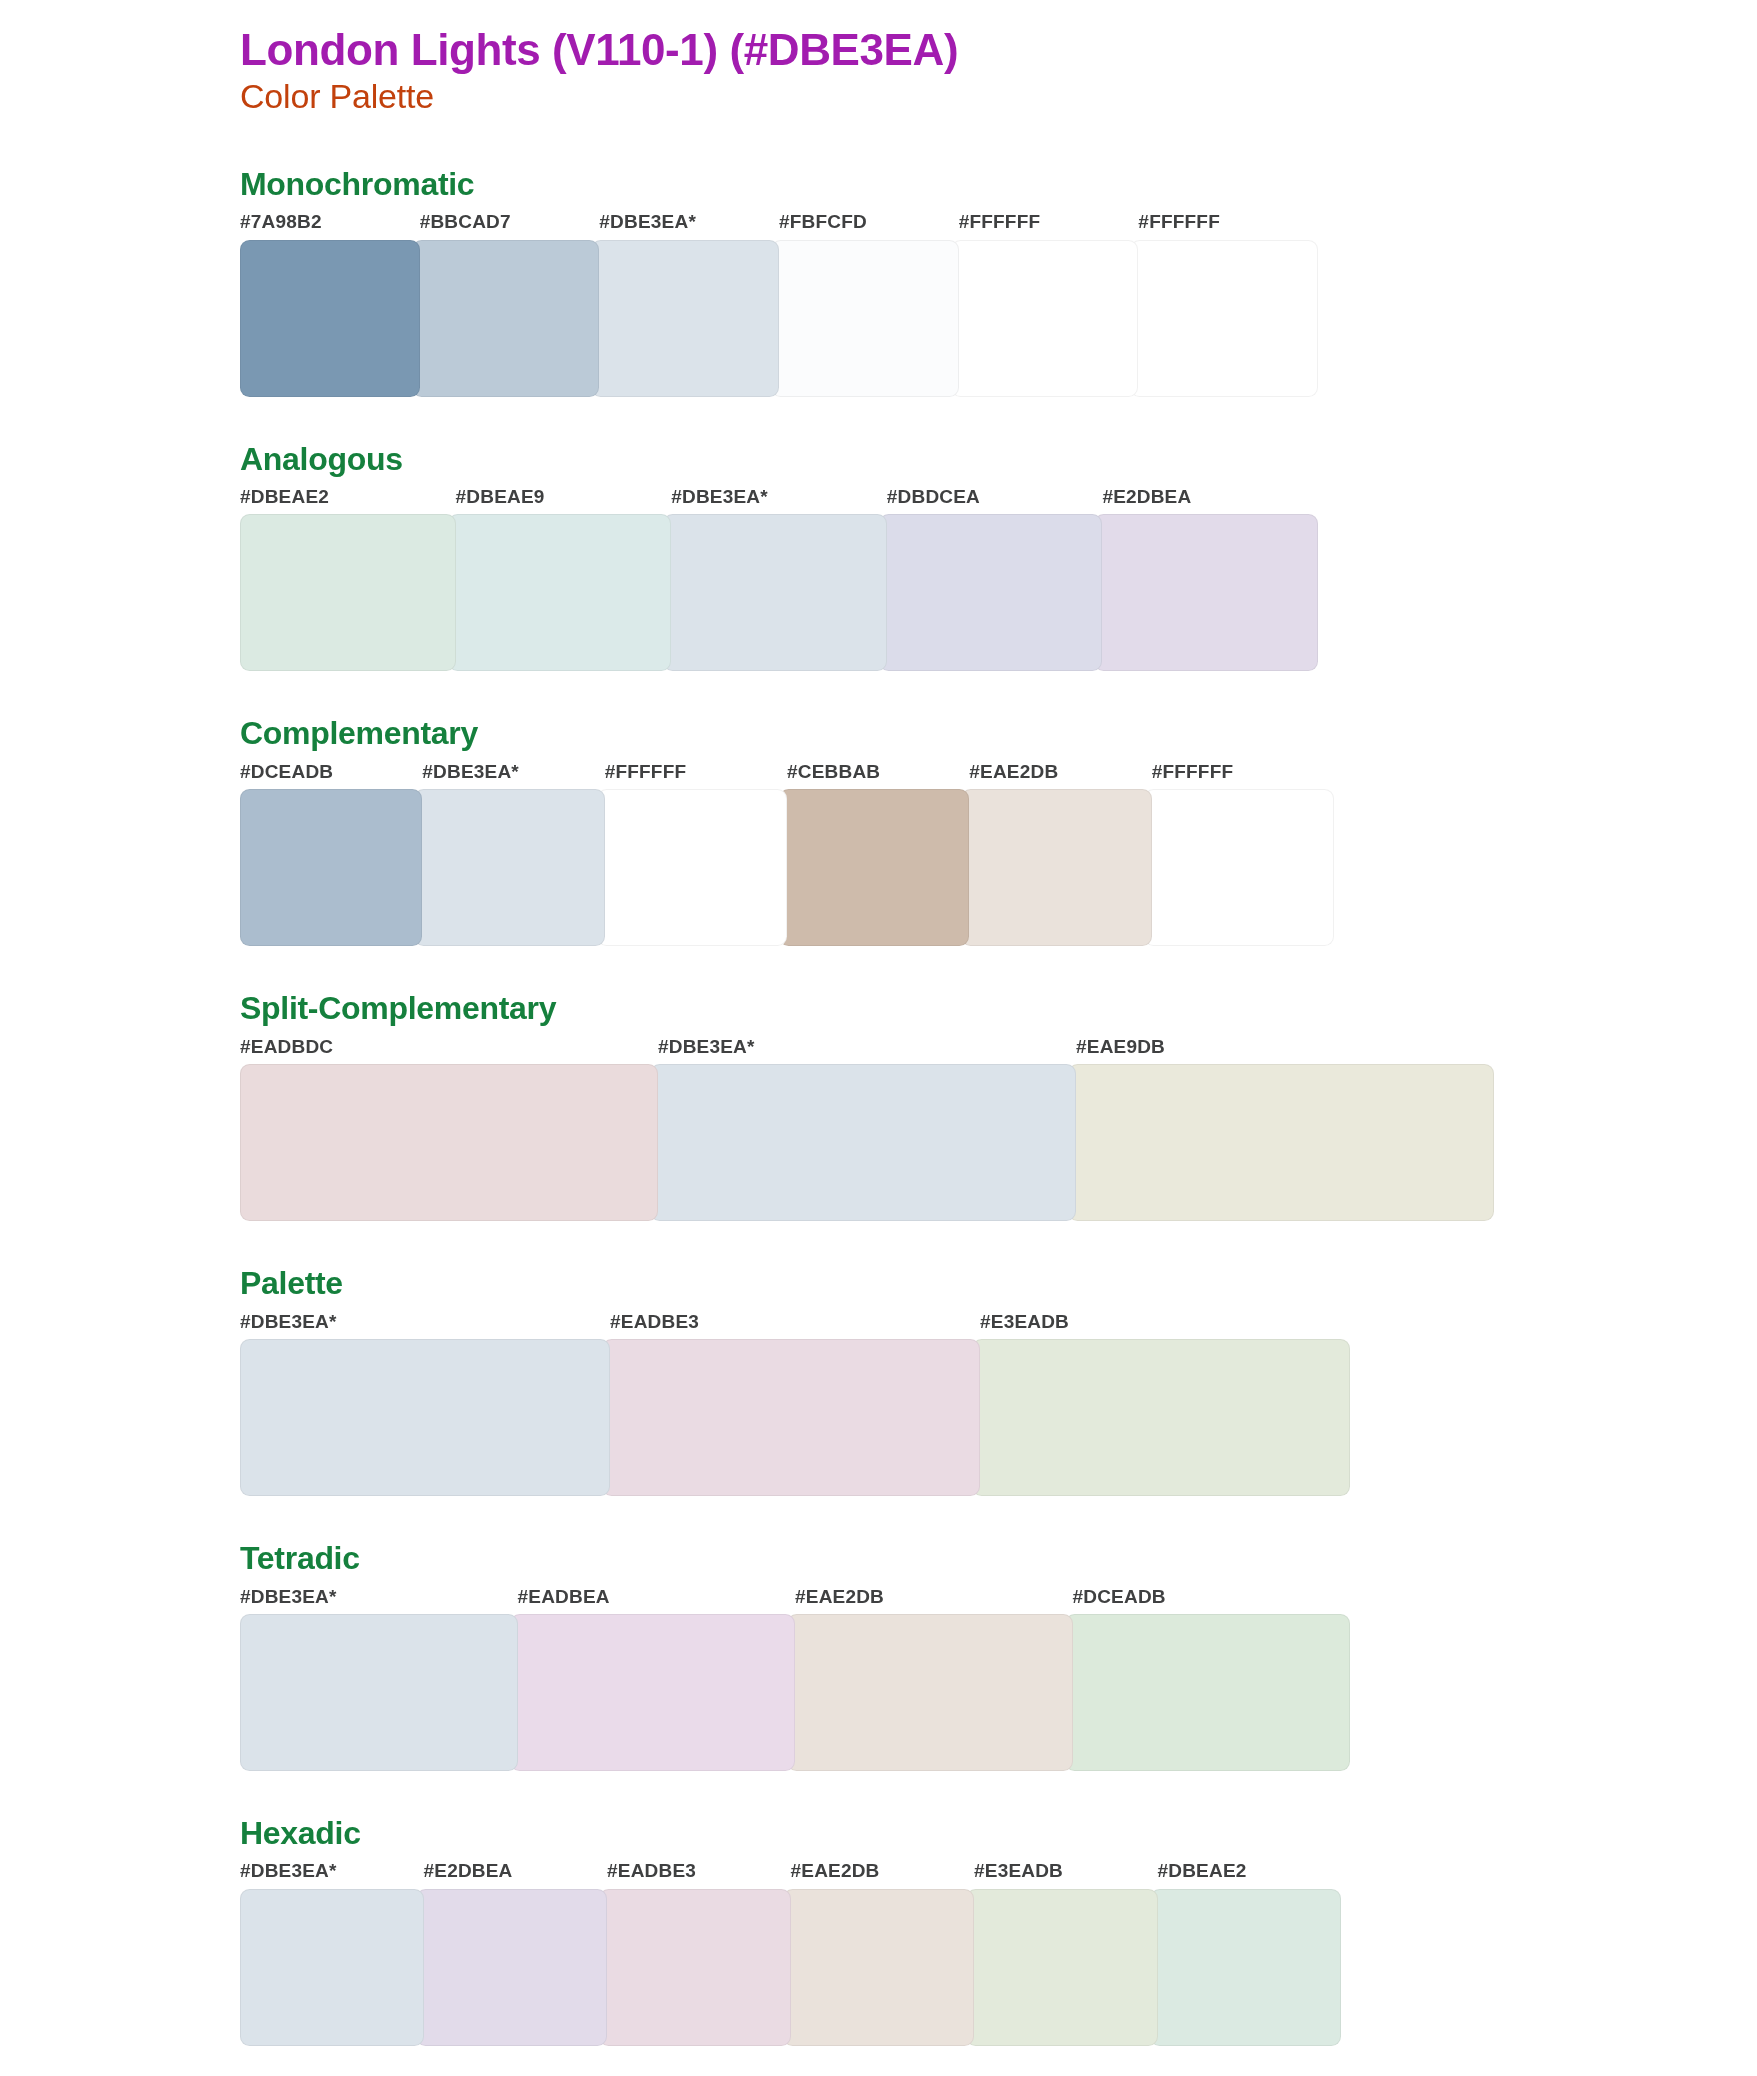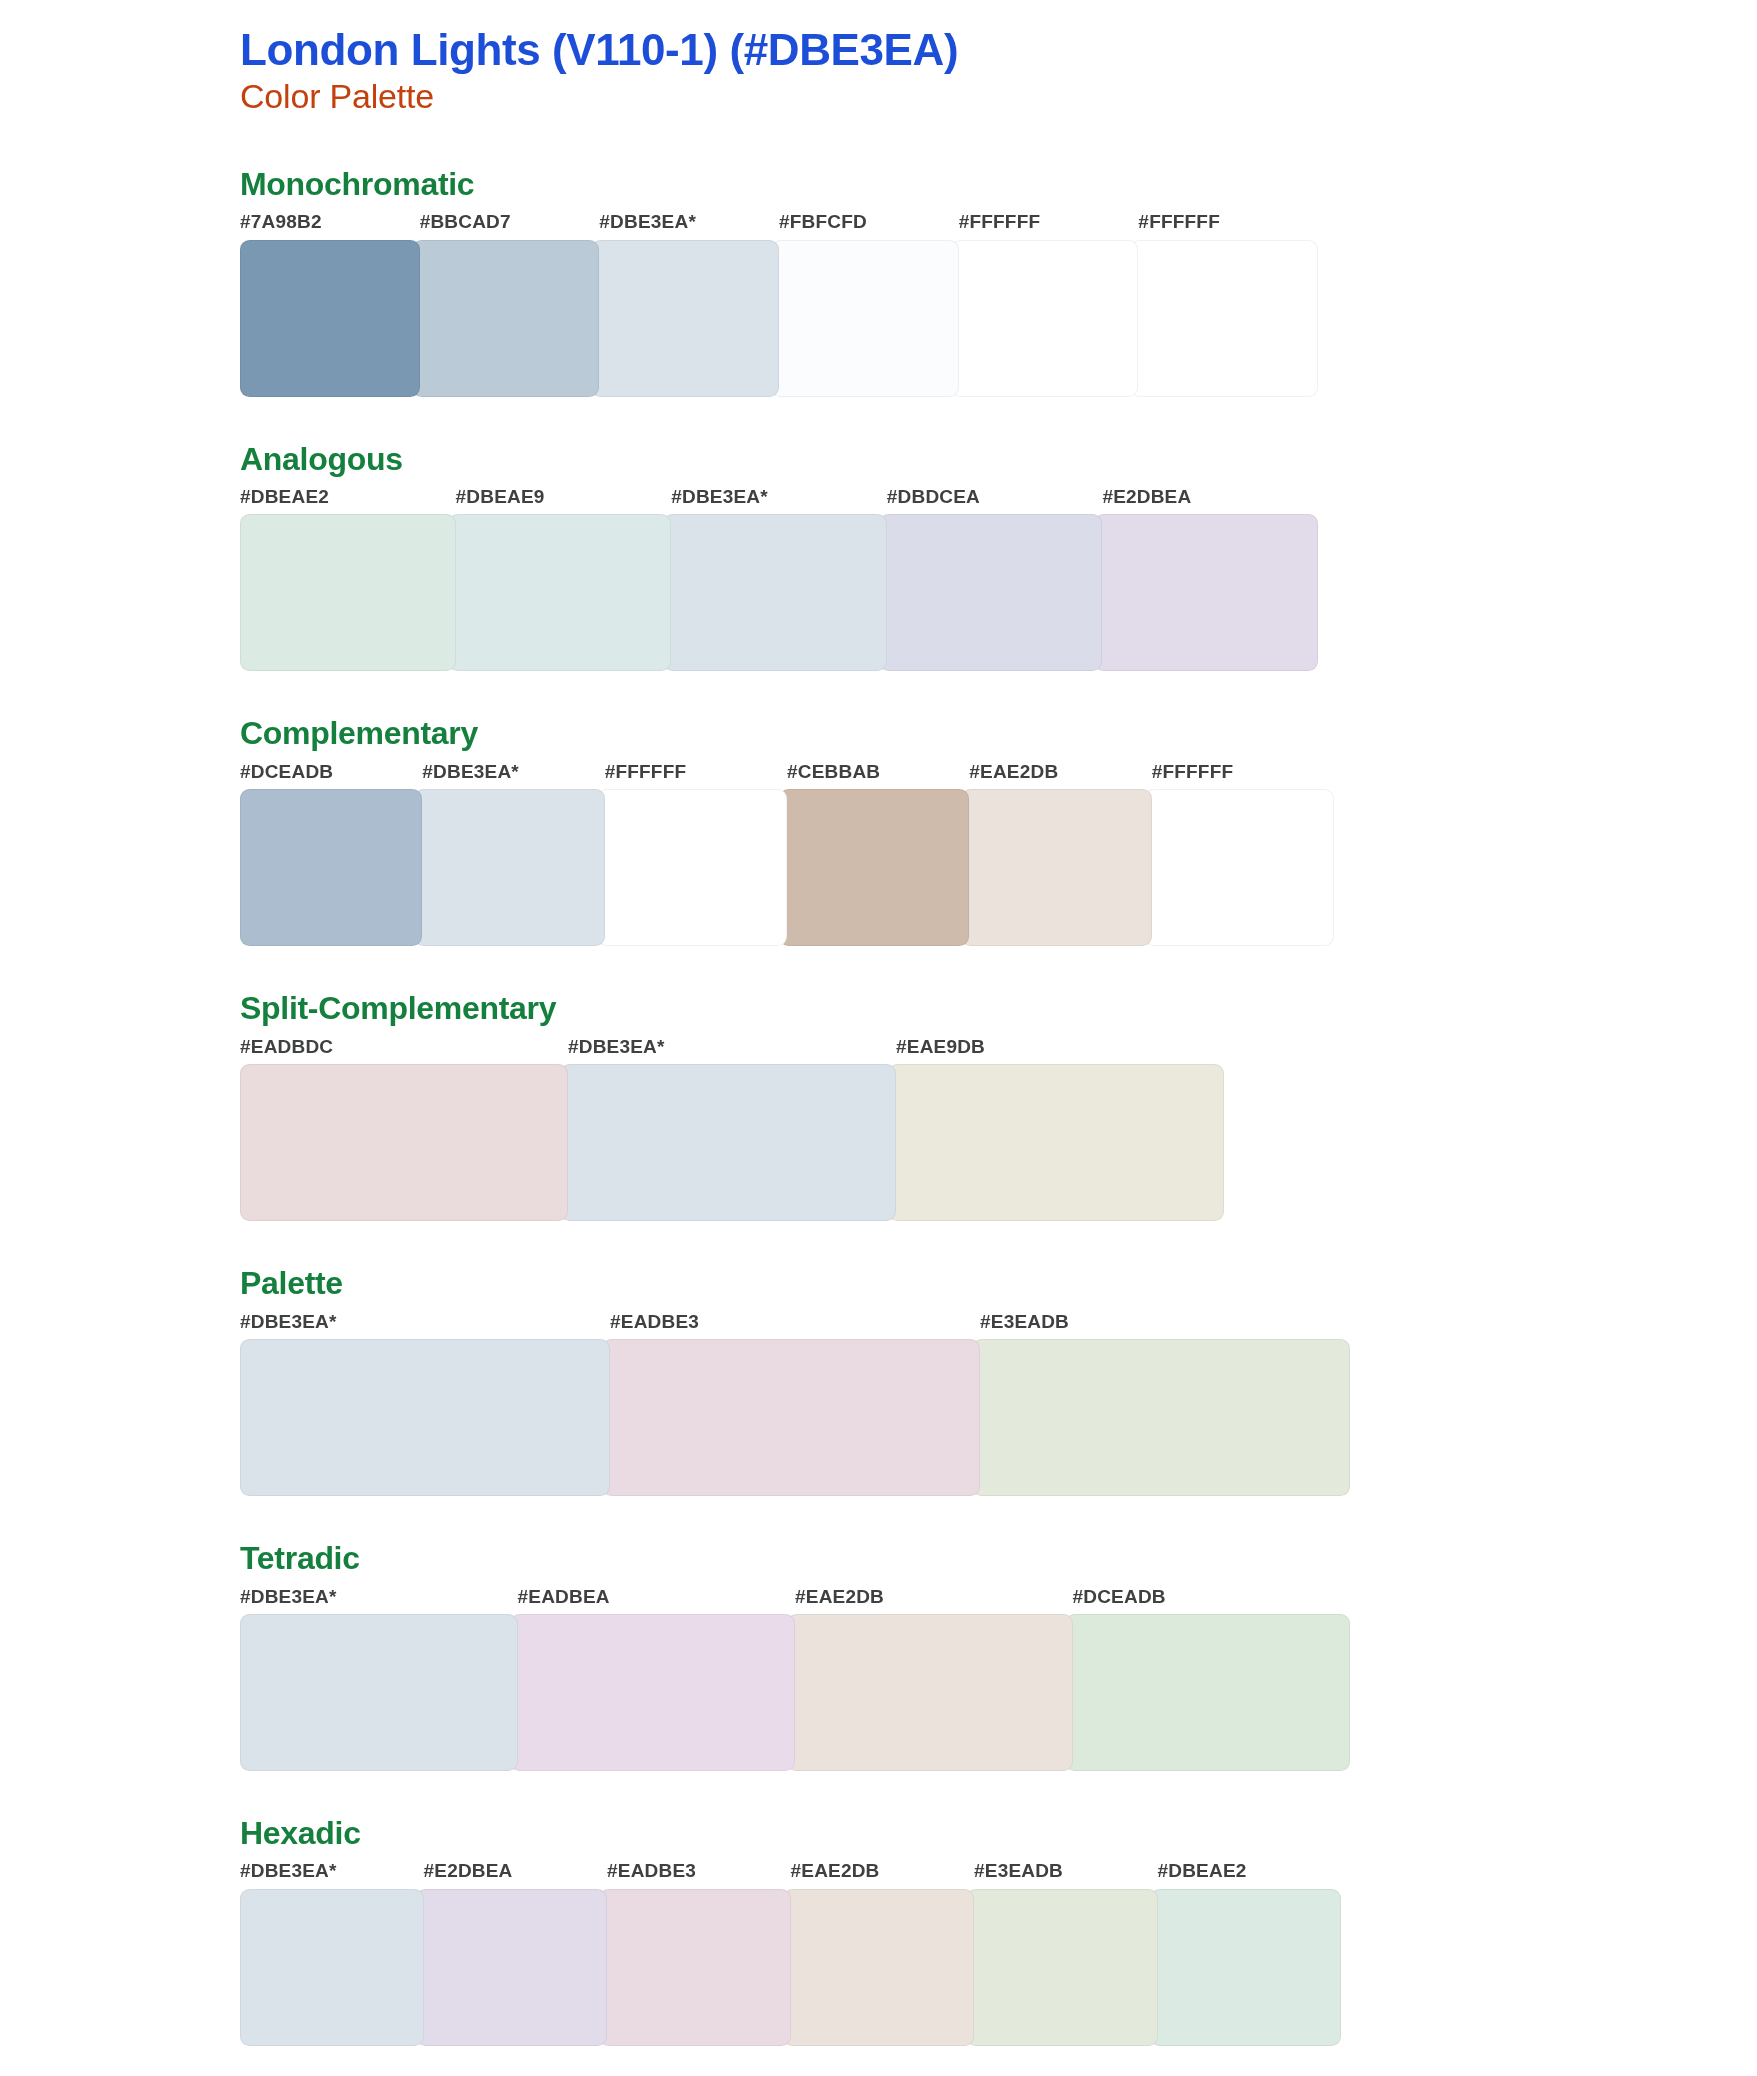--- a/index.html
+++ b/index.html
@@ -15,21 +15,21 @@
     width: 1757px;
     height: 2077px;
     padding: 0;
   }
   .header {
     padding: 24px 0 0 240px;
   }
   .title {
     font-size: 44px;
     font-weight: bold;
-    color: #1d4ed8;
+    color: #a21caf;
     letter-spacing: -0.4px;
     line-height: 1.18;
   }
   .subtitle {
     font-size: 34px;
     font-weight: normal;
     color: #c2410c;
     letter-spacing: -0.2px;
     margin-top: 0;
     line-height: 1.2;
@@ -176,21 +176,21 @@
           </div>
           <div class="swatch-cell">
             <div class="swatch-label">#FFFFFF</div>
             <div class="swatch-chip" style="background: rgb(255, 255, 255); margin-left: -8px; z-index: 1; position: relative;"></div>
           </div>
         </div>
         <div class="row-gap"></div>
       </div>
       <div class="section">
         <div class="section-heading">Split-Complementary</div>
-        <div class="swatch-row" style="width: 984px;">
+        <div class="swatch-row" style="width: 1254px;">
           <div class="swatch-cell">
             <div class="swatch-label">#EADBDC</div>
             <div class="swatch-chip" style="background: rgb(234, 219, 220); z-index: 3; position: relative;"></div>
           </div>
           <div class="swatch-cell">
             <div class="swatch-label">#DBE3EA*</div>
             <div class="swatch-chip" style="background: rgb(219, 227, 234); margin-left: -8px; z-index: 2; position: relative;"></div>
           </div>
           <div class="swatch-cell">
             <div class="swatch-label">#EAE9DB</div>

